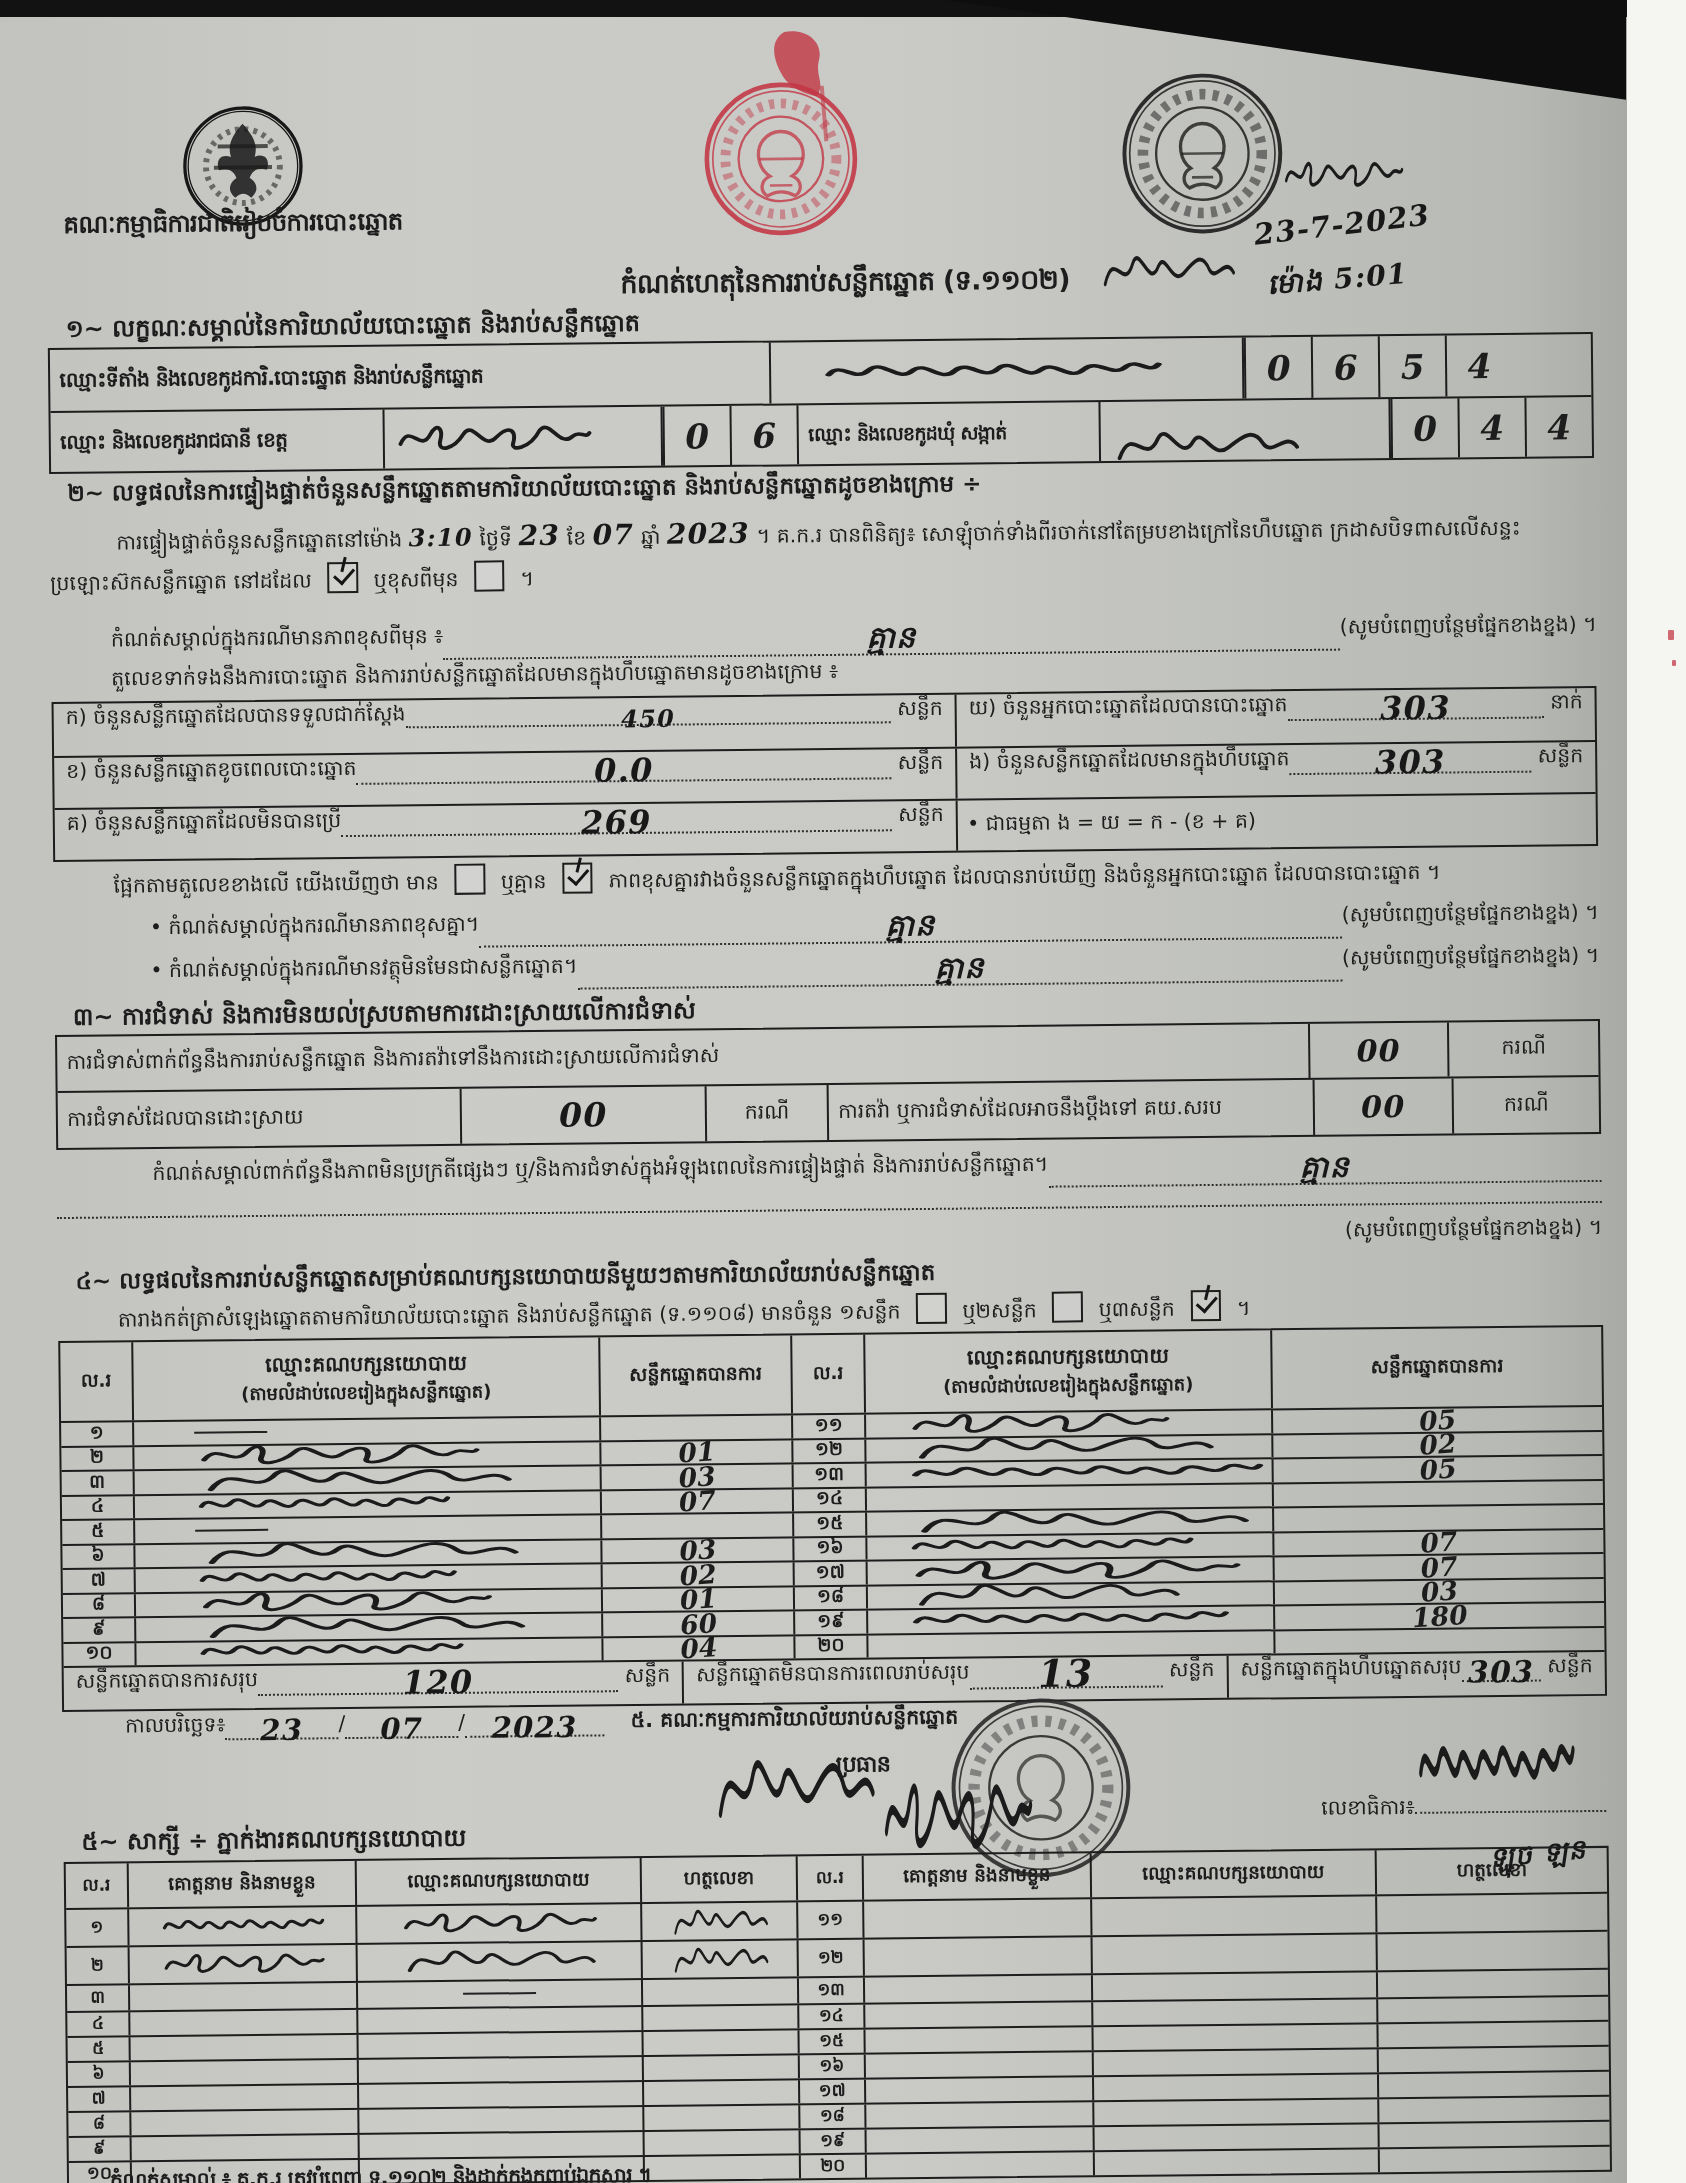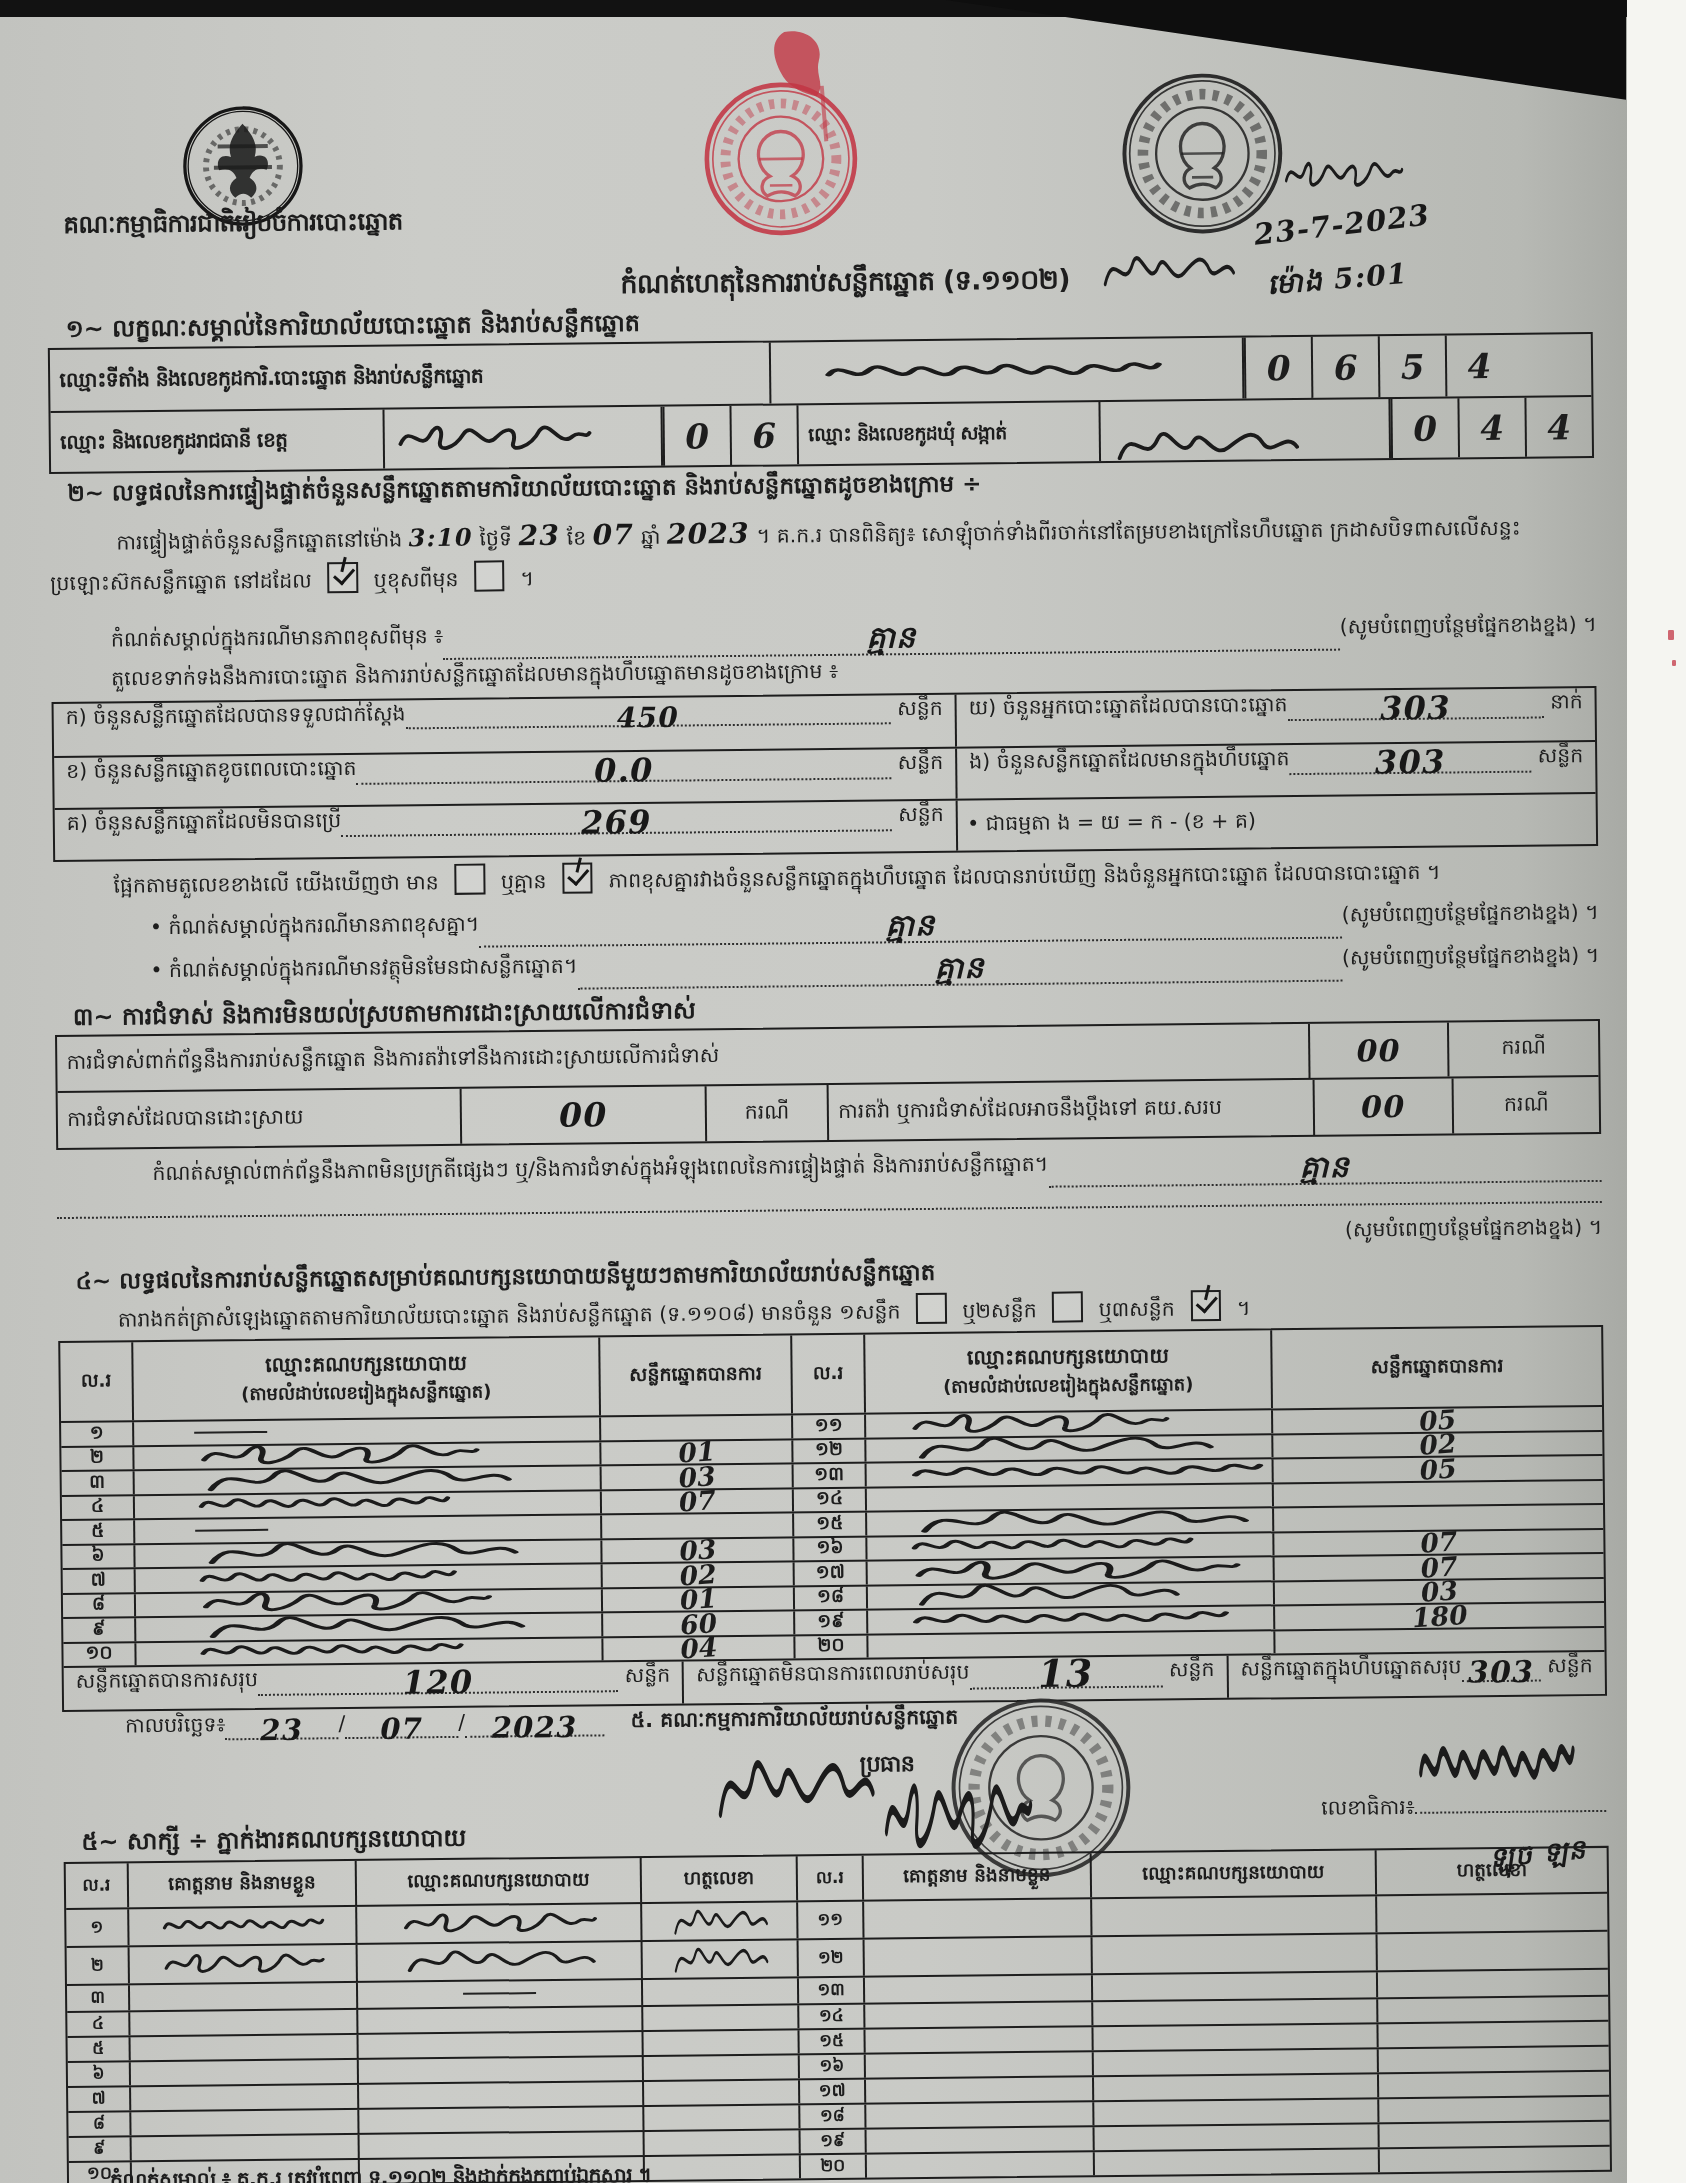--- a/index.html
+++ b/index.html
@@ -184,21 +184,21 @@
     </div>
 
     <div class="abs body-t" style="left:116px;top:658px;">តួលេខទាក់ទងនឹងការបោះឆ្នោត និងការរាប់សន្លឹកឆ្នោតដែលមានក្នុងហឹបឆ្នោតមានដូចខាងក្រោម ៖</div>
 
     <div class="abs tbl" style="left:56px;top:694px;width:1545px;">
       <div class="trow first" style="height:52px;">
         <div class="tcell" style="width:903px;padding:0;">
           <div class="stat-line body-t" style="width:100%;">
             <span class="lbl">ក) ចំនួនសន្លឹកឆ្នោតដែលបានទទួលជាក់ស្តែង</span>
             <span class="leader">
-                <span class="hw" style="font-size:28px;">450</span>
+                <span class="hw" style="font-size:24px;">450</span>
               </span>
             <span class="unit">សន្លឹក</span>
           </div>
         </div>
         <div class="tcell last" style="flex:1;padding:0;">
           <div class="stat-line body-t" style="width:100%;">
             <span class="lbl">យ) ចំនួនអ្នកបោះឆ្នោតដែលបានបោះឆ្នោត</span>
             <span class="leader">
                 <span class="hw" style="font-size:32px;">303</span>
               </span>
@@ -544,21 +544,21 @@
       <span class="leader" style="flex:0 0 113px;">
           <span class="hw" style="font-size:29px;">07</span>
         </span>
       <span>/</span>
       <span class="leader" style="flex:0 0 139px;">
           <span class="hw" style="font-size:29px;">2023</span>
         </span>
       <span style="margin-left:26.5px;font-weight:bold;">៥. គណៈកម្មការការិយាល័យរាប់សន្លឹកឆ្នោត</span>
     </div>
 
-    <div class="abs kh" style="left:829px;top:1748px;font-size:22.5px;margin-left:24px;">ប្រធាន</div>
+    <div class="abs kh" style="left:829px;top:1748px;font-size:22.5px;">ប្រធាន</div>
     <svg class="abs" style="left:938px;top:1694px;opacity:.9;" width="192" height="192" viewBox="0 0 290 290">
       <circle cx="145" cy="145" r="132" fill="none" stroke="#2b2b2b" stroke-width="6"></circle>
       <circle cx="145" cy="145" r="123" fill="none" stroke="#2b2b2b" stroke-width="2.5"></circle>
       <circle cx="145" cy="145" r="78" fill="none" stroke="#2b2b2b" stroke-width="3.5"></circle>
       <circle cx="145" cy="145" r="101" fill="none" stroke="#2b2b2b" stroke-width="17" stroke-dasharray="9 12" opacity=".5"></circle>
       <path d="M118 110 C132 92 158 92 172 110 C184 126 180 152 162 164 C176 170 178 186 166 194 C152 186 138 186 124 194 C112 186 114 170 128 164 C110 152 106 126 118 110 Z" fill="none" stroke="#2b2b2b" stroke-width="5" opacity=".8"></path>
     </svg>
     <span class="abs" style="left:705px;top:1747px;"><svg viewBox="0 0 120 24" width="165" height="79" preserveAspectRatio="none">
           <path d="M6 20 C14 -2 22 26 30 8 C36 -4 44 24 52 10 C58 0 64 22 74 14 C84 6 90 2 96 12 C102 20 110 4 117 14" fill="none" stroke="#1b1b1b" stroke-width="2.4" stroke-linecap="round"></path>
         </svg></span>

